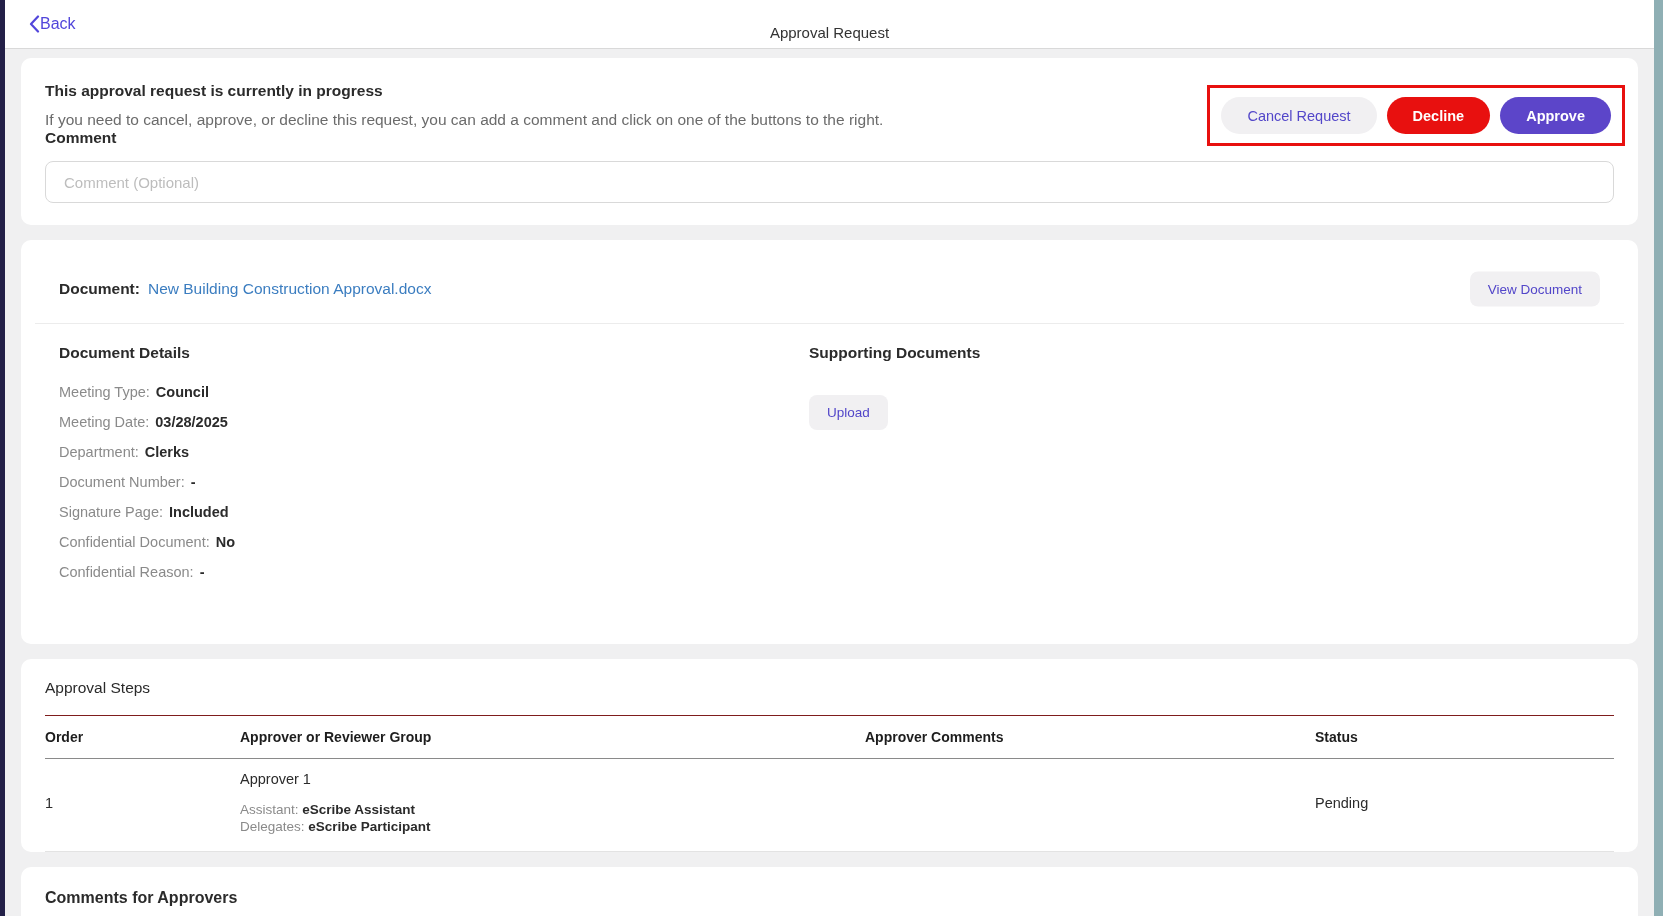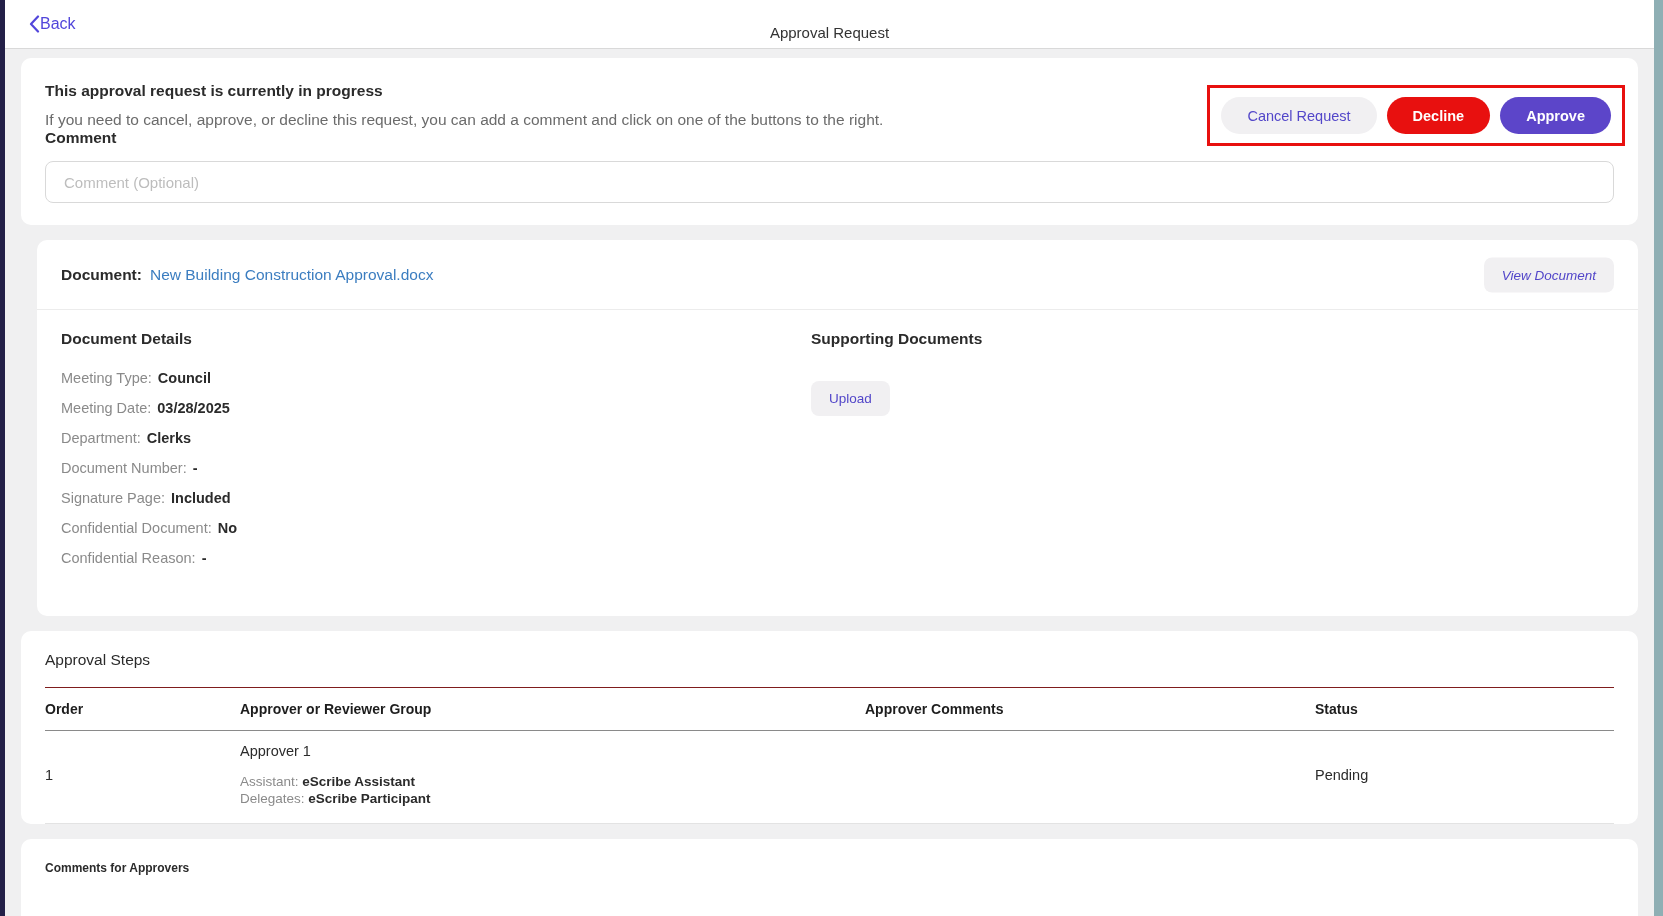--- a/index.html
+++ b/index.html
@@ -69,35 +69,35 @@
   .btn-approve { background: #5c45c9; color: #ffffff; font-weight: 700; }
   .comment-label { font-size: 15.5px; font-weight: 700; }
   .comment-input {
     width: 100%; height: 42px; margin-top: 14px;
     border: 1px solid #d9d9d9; border-radius: 8px;
     padding: 9px 18px; font-size: 15px; font-family: inherit;
     color: #2b2b2b; outline: none; background: #ffffff;
   }
   .comment-input::placeholder { color: #bdbdbd; }
   
-  .doc-card { padding: 0; margin-left: 16px; }
+  .doc-card { padding: 14px; }
   .doc-header-row {
     position: relative;
     display: flex; align-items: center;
     padding: 16px 24px;
     border-bottom: 1px solid #ececec;
     min-height: 70px;
   }
   .doc-label { font-size: 15.5px; font-weight: 700; color: #2b2b2b; }
   .doc-link { font-size: 15.5px; color: #3b7dc0; margin-left: 8px; cursor: pointer; text-decoration: none; }
   .btn-view {
     position: absolute; right: 24px; top: 50%; transform: translateY(-50%);
     background: #f1f0f2; color: #5246c9;
     border: none; border-radius: 8px; font-size: 13.5px; font-family: inherit;
-    padding: 10px 18px; cursor: pointer; font-style: italic;
+    padding: 10px 18px; cursor: pointer;
   }
   .doc-body { display: flex; padding: 20px 24px 36px 24px; }
   .doc-details-col { width: 750px; flex: 0 0 750px; }
   .section-heading { font-size: 15.5px; font-weight: 700; color: #2b2b2b; }
   .detail-list { margin-top: 22px; }
   .detail-row { font-size: 14.5px; margin-bottom: 14px; }
   .detail-label { color: #8a8a8a; }
   .detail-value { color: #2b2b2b; font-weight: 700; margin-left: 6px; }
   .supporting-col { flex: 1; }
   .btn-upload {
@@ -124,21 +124,21 @@
   }
   .col-order { width: 195px; }
   .col-group { width: 625px; }
   .col-comments { width: 450px; }
   .group-name { font-size: 14.5px; color: #2b2b2b; margin-bottom: 14px; }
   .sub-line { font-size: 13.5px; line-height: 17px; }
   .sub-label { color: #8a8a8a; }
   .sub-value { color: #2b2b2b; font-weight: 700; }
   
   .comments-card { padding: 22px 24px; height: 120px; }
-  .comments-heading { font-size: 12px; font-weight: 700; color: #2b2b2b; }
+  .comments-heading { font-size: 16px; font-weight: 700; color: #2b2b2b; }
 </style>
 </head>
 <body>
 
 <div class="left-strip"></div>
 <div class="right-strip"></div>
 
 <div class="topbar">
   <a class="back-link">
     <span class="back-chevron">

